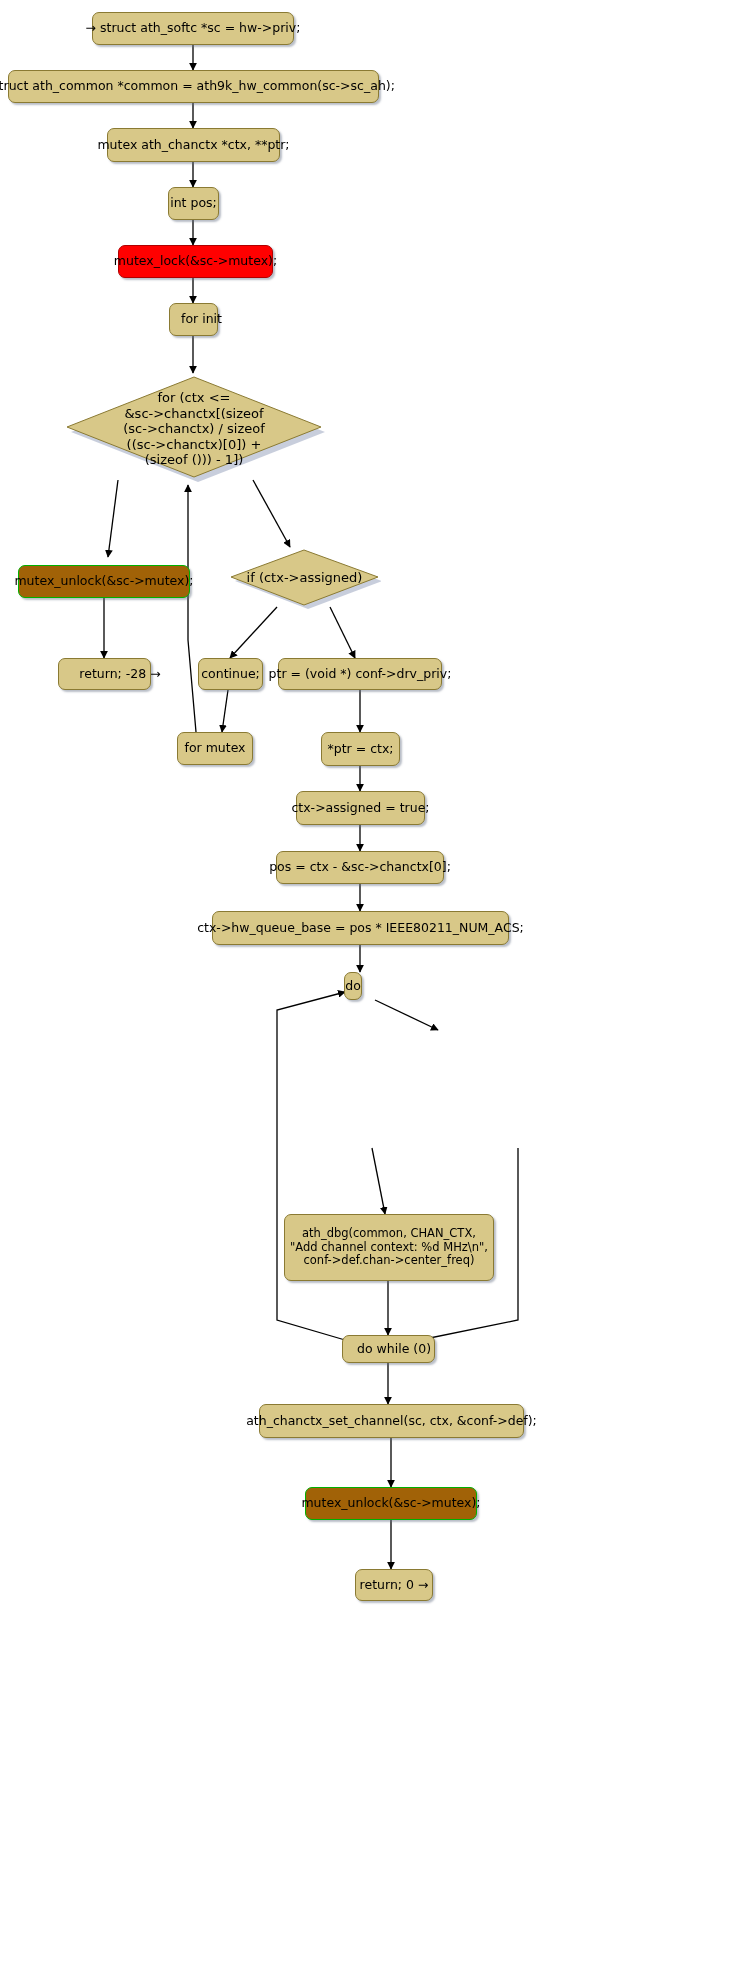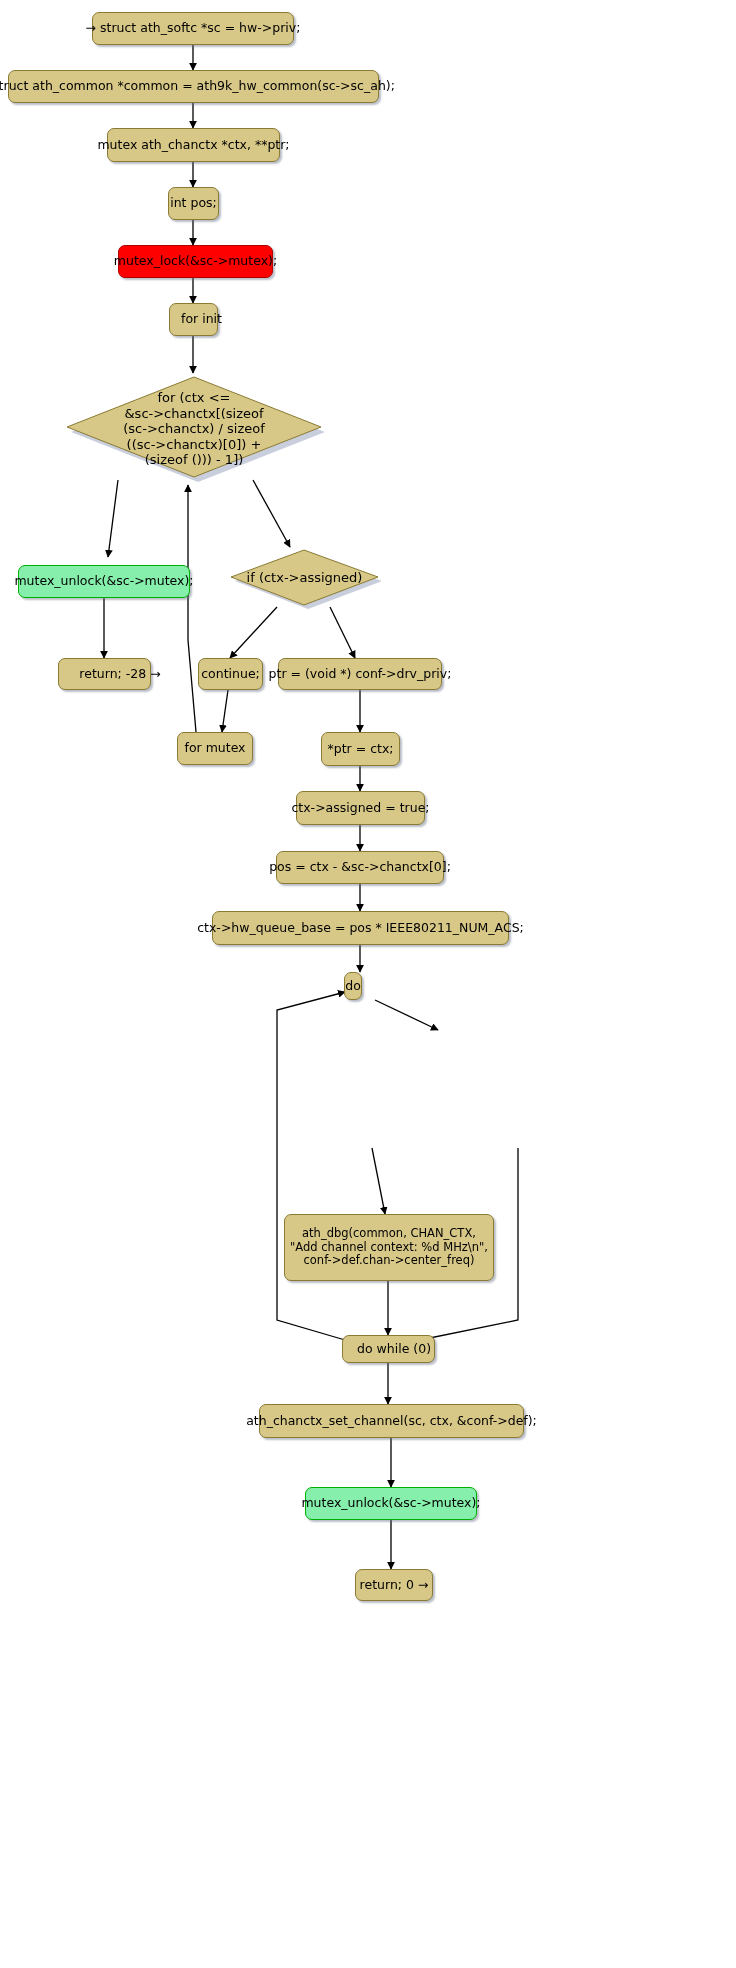--- a/index.html
+++ b/index.html
@@ -44,21 +44,21 @@
     background: #d8c888;
     box-shadow: 2px 2px 2px rgba(100,110,130,0.45);
     font-size: 12.5px;
     padding: 4px 8px;
   }
   .rect.red {
     background: #ff0000;
     border: 1px solid #b00000;
   }
   .rect.green {
-    background: #86efac;
+    background: #a16207;
     border: 1px solid #00b000;
   }
   .diamond-wrap {
     position: absolute;
   }
   .diamond-shape {
     position: absolute;
     left: 0; top: 0;
     width: 100%;
     height: 100%;

